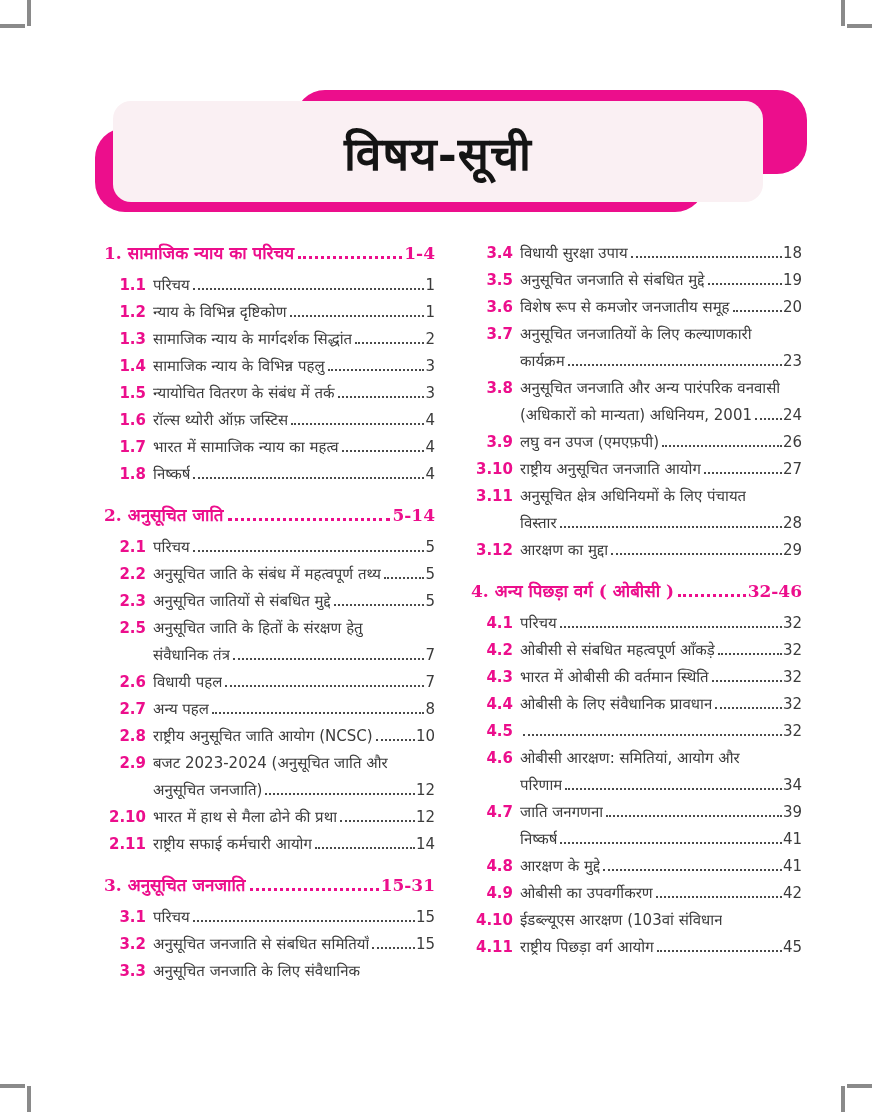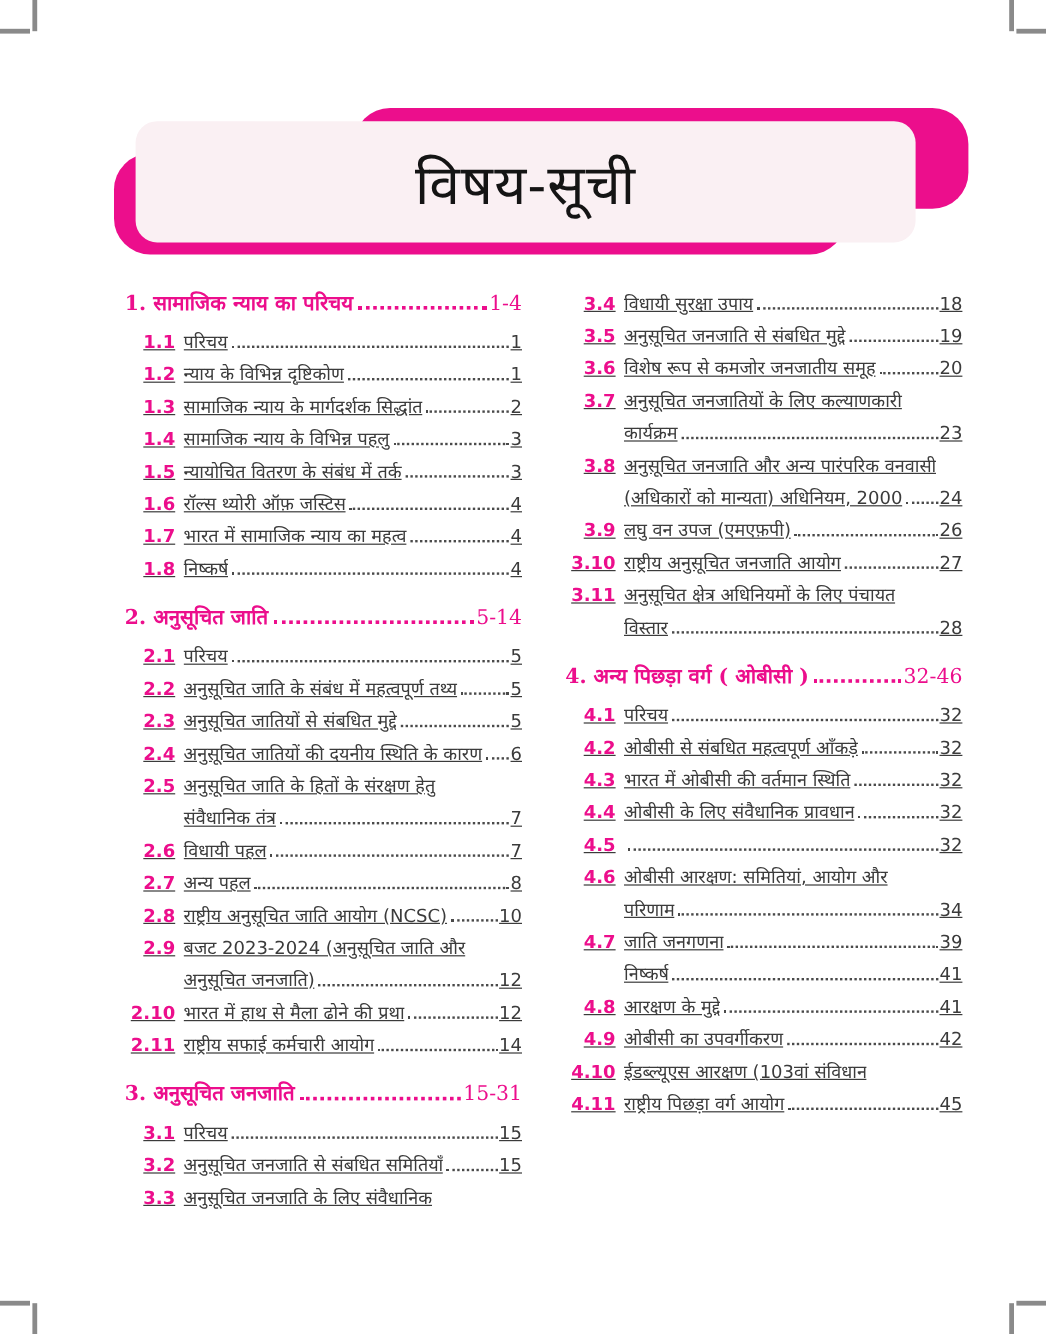--- a/index.html
+++ b/index.html
@@ -31,21 +31,21 @@
   .banner-accent-bottom {
     position:absolute; left:95px; top:128px; width:610px; height:84px;
     background:var(--accent); border-radius:30px;
   }
   .banner-front {
     position:absolute; left:113px; top:101px; width:650px; height:101px;
     background:#faf0f3; border-radius:18px;
     display:flex; align-items:center; justify-content:center;
   }
   .banner-front h1 {
-    margin:2px; font-size:46px; font-weight:400; color:#141414;
+    margin:2px; font-size:46px; font-weight:700; color:#141414;
     font-family:"DejaVu Serif","Liberation Serif",serif;
     letter-spacing:1px;
   }
 
   
   .content {
     position:absolute; left:104px; right:70px; top:240px;
     display:grid; grid-template-columns:1fr 1fr; column-gap:36px;
     align-content:start;
   }
@@ -57,25 +57,25 @@
     font-size:17px; line-height:27px;
     margin:14px 0 5px 0;
     font-family:"DejaVu Serif","Liberation Serif",serif;
   }
   .col .sec-head:first-child { margin-top:0; }
   .sec-head .leader {
     flex:1 1 auto; min-width:10px;
     border-bottom:3px dotted var(--accent);
     margin:0 2px 4px 4px;
   }
-  .sec-head .pages { flex:none; font-weight:400; }
+  .sec-head .pages { flex:none; font-weight:700; }
 
   .row {
     display:flex; align-items:baseline;
-    font-size:15px; line-height:27px; color:#3b3b3b;text-decoration:underline;
+    font-size:15px; line-height:27px; color:#3b3b3b;
   }
   .row .num {
     flex:none; width:42px; margin-right:7px;
     text-align:right; font-weight:700; color:var(--accent);
   }
   .row .txt { flex:0 1 auto; white-space:nowrap; overflow:hidden; }
   .row .leader {
     flex:1 1 auto; min-width:8px;
     border-bottom:2px dotted #4a4a4a;
     margin:0 1px 4px 3px;
@@ -173,26 +173,20 @@
     <span class="txt">अनुसूचित जाति के संबंध में महत्वपूर्ण तथ्य</span>
     <span class="leader"></span>
     <span class="pg">5</span>
   </div>
       <div class="row">
     <span class="num">2.3</span>
     <span class="txt">अनुसूचित जातियों से संबधित मुद्दे</span>
     <span class="leader"></span>
     <span class="pg">5</span>
   </div>
-      <div class="row">
-    <span class="num">2.4</span>
-    <span class="txt">अनुसूचित जातियों की दयनीय स्थिति के कारण</span>
-    <span class="leader"></span>
-    <span class="pg">6</span>
-  </div>
       <div class="row no-page">
     <span class="num">2.5</span>
     <span class="txt">अनुसूचित जाति के हितों के संरक्षण हेतु</span>
 
   </div>
       <div class="row">
     <span class="num"></span>
     <span class="txt">संवैधानिक तंत्र</span>
     <span class="leader"></span>
     <span class="pg">7</span>
@@ -291,21 +285,21 @@
     <span class="leader"></span>
     <span class="pg">23</span>
   </div>
       <div class="row no-page">
     <span class="num">3.8</span>
     <span class="txt">अनुसूचित जनजाति और अन्य पारंपरिक वनवासी</span>
 
   </div>
       <div class="row">
     <span class="num"></span>
-    <span class="txt">(अधिकारों को मान्यता) अधिनियम, 2000</span>
+    <span class="txt">(अधिकारों को मान्यता) अधिनियम, 2001</span>
     <span class="leader"></span>
     <span class="pg">24</span>
   </div>
       <div class="row">
     <span class="num">3.9</span>
     <span class="txt">लघु वन उपज (एमएफ़पी)</span>
     <span class="leader"></span>
     <span class="pg">26</span>
   </div>
       <div class="row">
@@ -318,20 +312,26 @@
     <span class="num">3.11</span>
     <span class="txt">अनुसूचित क्षेत्र अधिनियमों के लिए पंचायत</span>
 
   </div>
       <div class="row">
     <span class="num"></span>
     <span class="txt">विस्तार</span>
     <span class="leader"></span>
     <span class="pg">28</span>
   </div>
+      <div class="row">
+    <span class="num">3.12</span>
+    <span class="txt">आरक्षण का मुद्दा</span>
+    <span class="leader"></span>
+    <span class="pg">29</span>
+  </div>
       <div class="sec-head">
     <span>4. अन्य पिछड़ा वर्ग ( ओबीसी )</span>
     <span class="leader"></span>
     <span class="pages">32-46</span>
   </div>
       <div class="row">
     <span class="num">4.1</span>
     <span class="txt">परिचय</span>
     <span class="leader"></span>
     <span class="pg">32</span>

